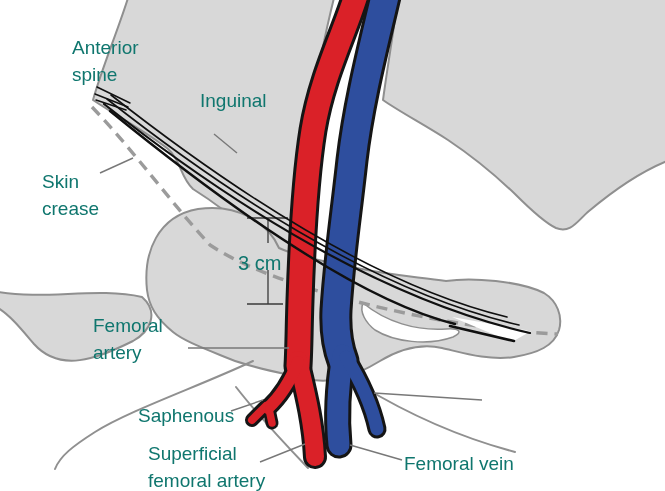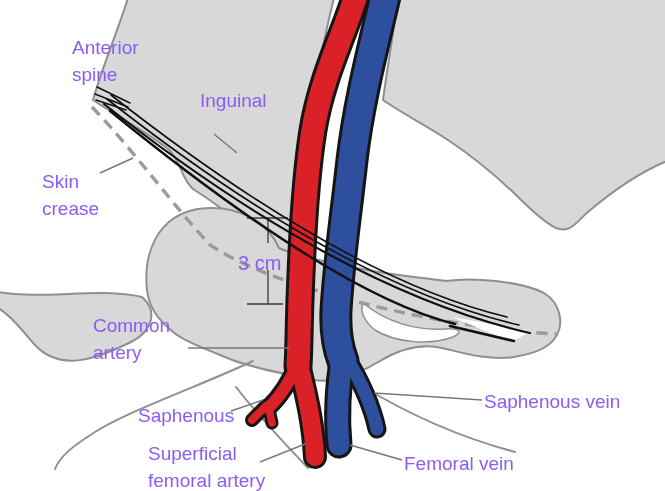--- a/index.html
+++ b/index.html
@@ -8,21 +8,21 @@
     width:665px;height:491px;
     background:#ffffff;
     overflow:hidden;
     font-family:"Liberation Sans","DejaVu Sans",sans-serif;
   }
   #diagram-svg{position:absolute;left:0;top:0;}
   .lbl{
     position:absolute;
     font-size:19px;
     line-height:27px;
-    color:#8b5cf6;
+    color:#0f766e;
     white-space:nowrap;
   }
   .lbl span{display:block;}
   .lbl-measure{font-size:20px;}
 </style>
 </head>
 <body>
 
 <div id="stage">
 
@@ -155,28 +155,27 @@
   </div>
 
   <div class="lbl" style="left:42px;top:168px">
     <span>Skin</span>
     <span>crease</span>
   </div>
 
   <div class="lbl lbl-measure" style="left:238px;top:250px">3 cm</div>
 
   <div class="lbl" style="left:93px;top:312px">
-    <span>Common</span>
+    <span>Femoral</span>
     <span>artery</span>
   </div>
 
   <div class="lbl" style="left:138px;top:402px">Saphenous</div>
 
   <div class="lbl" style="left:148px;top:440px">
     <span>Superficial</span>
     <span>femoral artery</span>
   </div>
 
-  <div class="lbl" style="left:484px;top:388px">Saphenous vein</div>
 
   <div class="lbl" style="left:404px;top:450px">Femoral vein</div>
 
 </div>
 
 </body></html>

